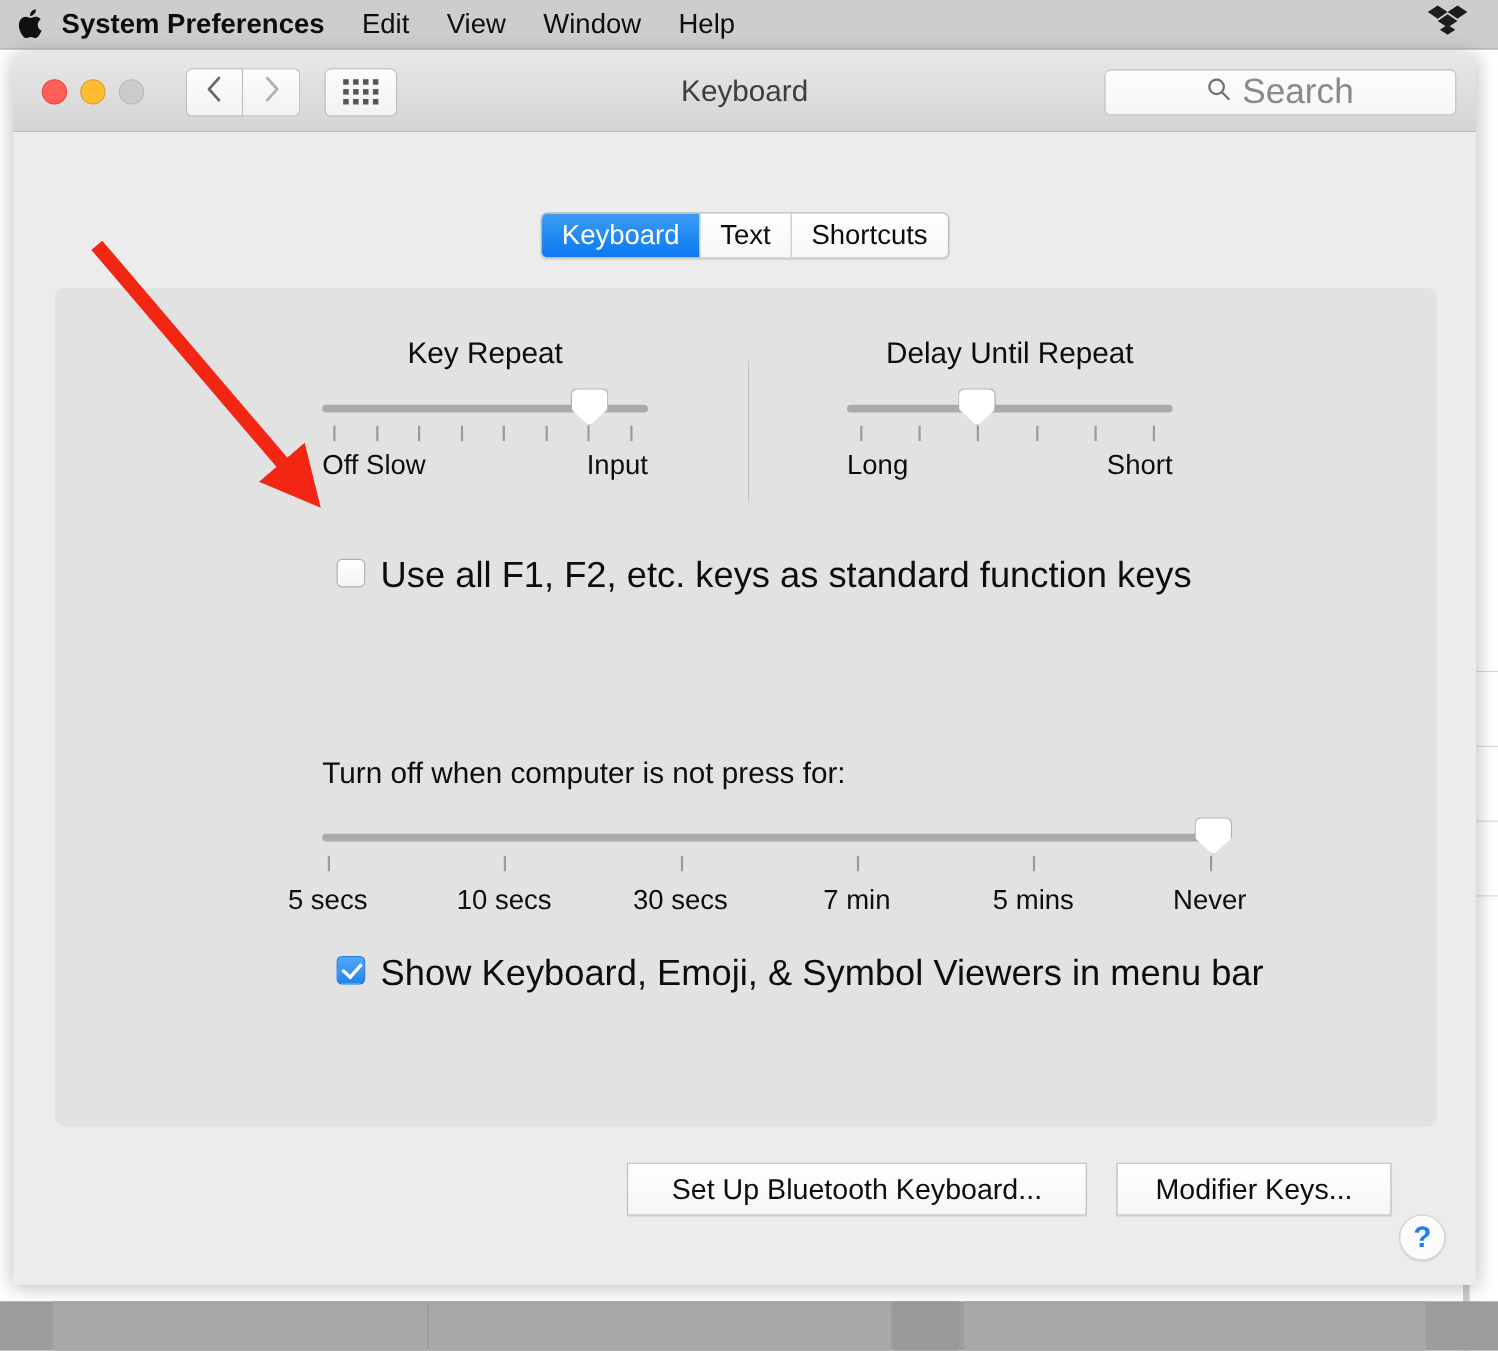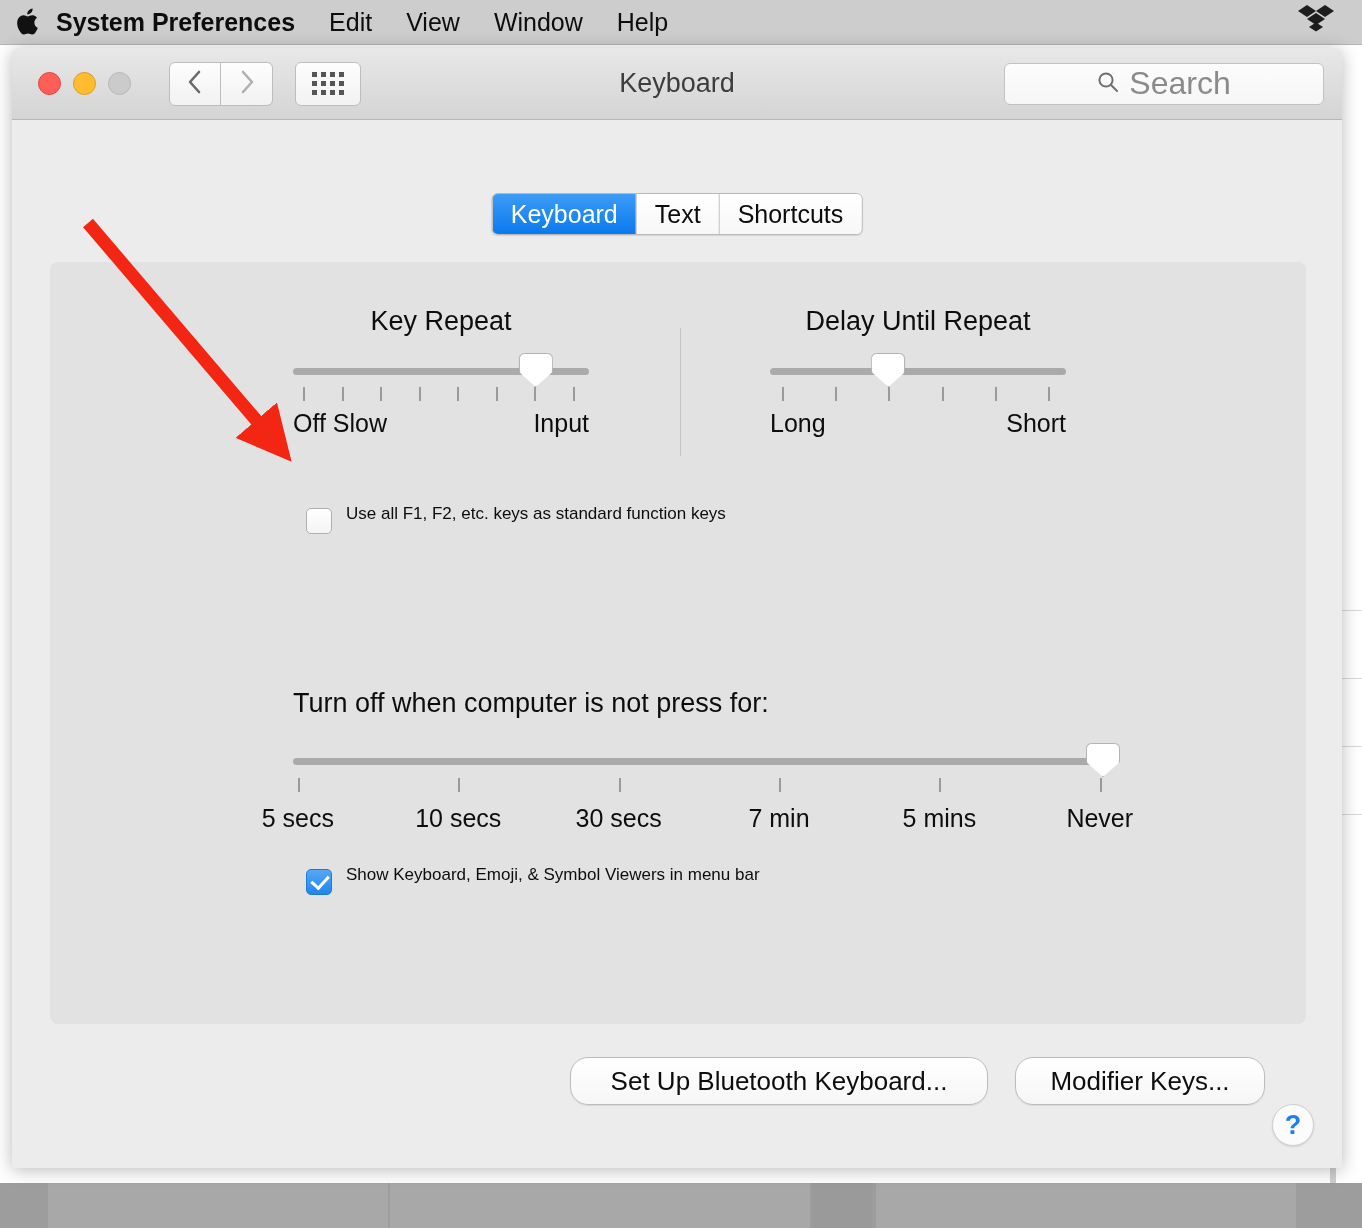--- a/index.html
+++ b/index.html
@@ -160,30 +160,30 @@
     display:flex; align-items:center; justify-content:center;
   }
   .cb.checked {
     background: linear-gradient(to bottom,#55a8f7,#1f86f0);
     border-color: #1f7ad6;
   }
   .cb.checked::after {
     content: ""; width: 8px; height: 14px; border: solid #fff;
     border-width: 0 3px 3px 0; transform: rotate(42deg) translate(-1px,-2px);
   }
-  .cb-label { font-size: 17px; color: #0d0d0d; line-height: 1.15; }
+  .cb-label { font-size: 33px; color: #0d0d0d; line-height: 1.15; }
   .cb-sub { font-size: 23px; color: #1a1a1a; line-height: 1.35; margin-top: 6px; }
 
   .section-label { position:absolute; font-size: 27px; color: #0d0d0d; }
 
   .timeout-labels { position:absolute; font-size: 25px; color:#0d0d0d; }
   .timeout-labels span { position:absolute; transform: translateX(-50%); white-space:nowrap; }
 
   .btn {
-    position:absolute; height: 48px; border-radius: 18px;
+    position:absolute; height: 48px; border-radius: 1px;
     background: linear-gradient(to bottom,#ffffff,#f6f6f6);
     border: 1px solid #bcbcbc;
     display:flex; align-items:center; justify-content:center;
     font-size: 26px; color: #0d0d0d; padding: 0 22px; white-space: nowrap;
     box-shadow: 0 1px 1px rgba(0,0,0,0.08);
   }
 
   .help-btn {
     position:absolute; right: 28px; bottom: 22px; width: 42px; height: 42px;
     border-radius: 50%; background: #fbfbfb; border: 1px solid #cfcfcf;

